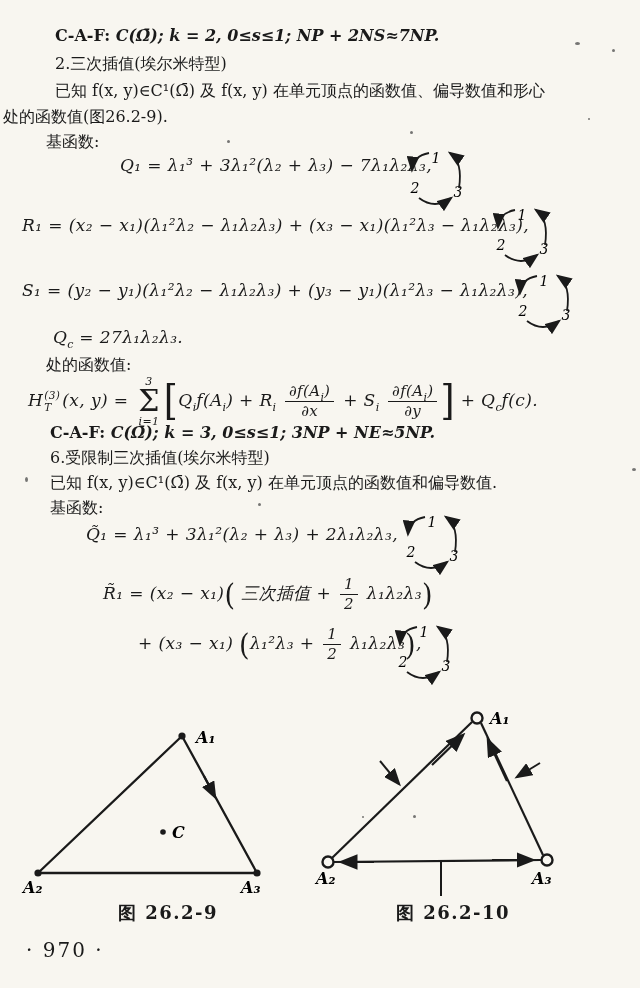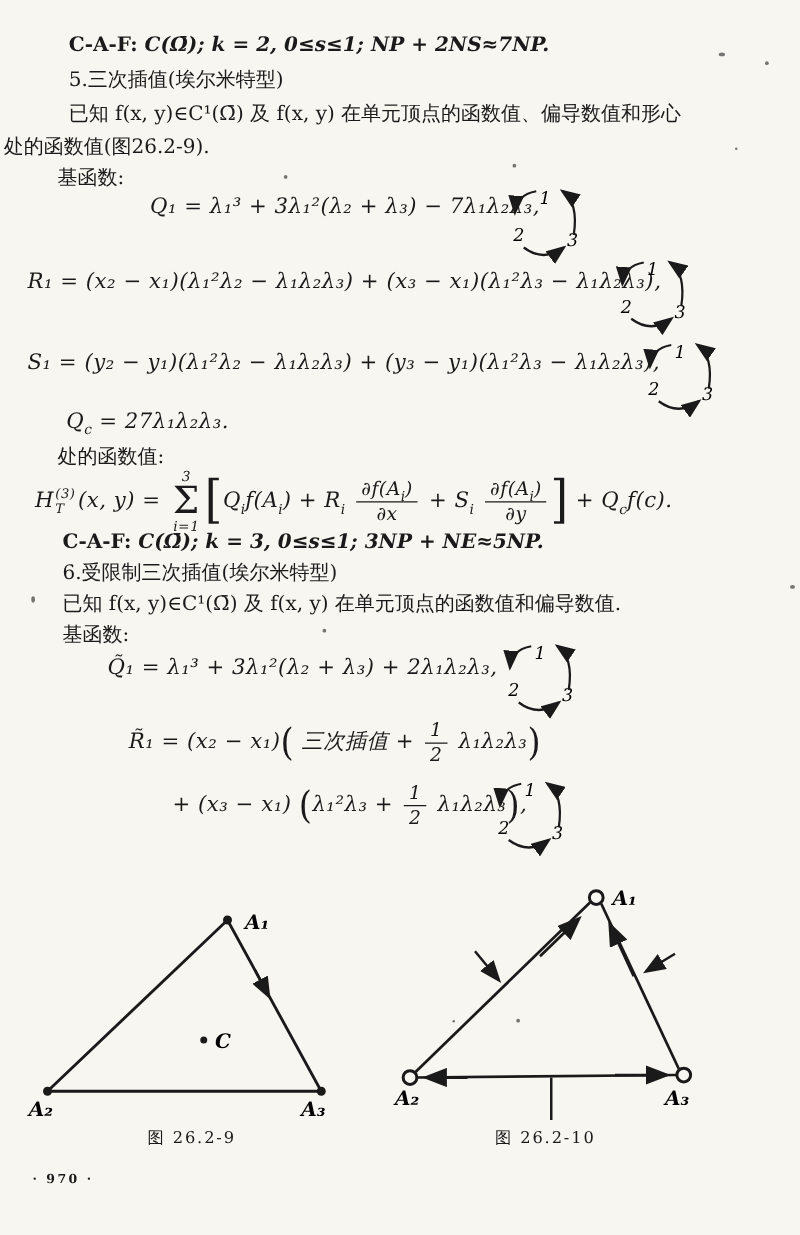--- a/index.html
+++ b/index.html
@@ -17,41 +17,41 @@
          margin:0 3px;line-height:1.1;font-size:15px;}
   .fnum{padding:0 4px 1px;border-bottom:1.6px solid #1a1a1a;}
   .fden{padding:1px 4px 0;}
   .fsum{display:inline-flex;flex-direction:column;align-items:center;vertical-align:middle;
         line-height:1;margin:0 4px;}
   .fsum-sym{font-size:30px;font-style:normal;line-height:.95;}
   .fsum-top,.fsum-bot{font-size:11px;font-style:italic;}
   .fbig{font-style:normal;display:inline-block;vertical-align:middle;font-size:27px;
         transform:scaleY(1.12);line-height:1;font-weight:300;}
   .fbig.xl{font-size:36px;transform:scaleY(1.15);}
-  .caption{position:absolute;font-weight:normal;font-size:13px;letter-spacing:1.5px;white-space:nowrap;}
-  .pagenum{position:absolute;font-weight:bold;font-size:10px;letter-spacing:2px;}
+  .caption{position:absolute;font-weight:bold;font-size:18px;letter-spacing:1.5px;white-space:nowrap;}
+  .pagenum{position:absolute;font-weight:normal;font-size:20px;letter-spacing:2px;}
   svg{position:absolute;overflow:visible;}
   svg text{font-family:"DejaVu Serif","Liberation Serif",serif;font-style:italic;font-weight:bold;}
   .cycle text{font-weight:normal;font-size:14px;}
   .speck{position:absolute;background:#4a4a4a;border-radius:50%;opacity:.75;}
 </style>
 </head>
 <body>
 
 <svg width="0" height="0" style="position:absolute">
   <defs>
     <marker id="ah" markerWidth="9" markerHeight="7" refX="7.5" refY="3.5" orient="auto">
       <path d="M0,0 L9,3.5 L0,7 Z" fill="#1a1a1a"></path>
     </marker>
   </defs>
 </svg>
 
 <div class="line" style="left:55px;top:26px"><span class="bold">C-A-F:</span><span class="math bold"> C(Ω̄); k = 2, 0≤s≤1; NP + 2NS≈7NP.</span></div>
 
-<div class="line" style="left:55px;top:54px">5.三次插值(埃尔米特型)</div>
+<div class="line" style="left:55px;top:54px">2.三次插值(埃尔米特型)</div>
 <div class="line" style="left:55px;top:81px">已知 f(x, y)∈C¹(Ω̄) 及 f(x, y) 在单元顶点的函数值、偏导数值和形心</div>
 <div class="line" style="left:3px;top:107px">处的函数值(图26.2-9).</div>
 <div class="line" style="left:46px;top:132px">基函数:</div>
 
 <div class="formula" style="left:120px;top:155px">Q₁ = λ₁³ + 3λ₁²(λ₂ + λ₃) − 7λ₁λ₂λ₃,</div>
 <div class="formula" style="left:22px;top:215px">R₁ = (x₂ − x₁)(λ₁²λ₂ − λ₁λ₂λ₃) + (x₃ − x₁)(λ₁²λ₃ − λ₁λ₂λ₃),</div>
 <div class="formula" style="left:22px;top:280px">S₁ = (y₂ − y₁)(λ₁²λ₂ − λ₁λ₂λ₃) + (y₃ − y₁)(λ₁²λ₃ − λ₁λ₂λ₃),</div>
 <div class="formula" style="left:53px;top:327px"><span class="ft">Q</span><span class="fsub">c</span><span class="ft"> = 27λ₁λ₂λ₃.</span></div>
 
 <div class="line" style="left:46px;top:355px">处的函数值:</div>

